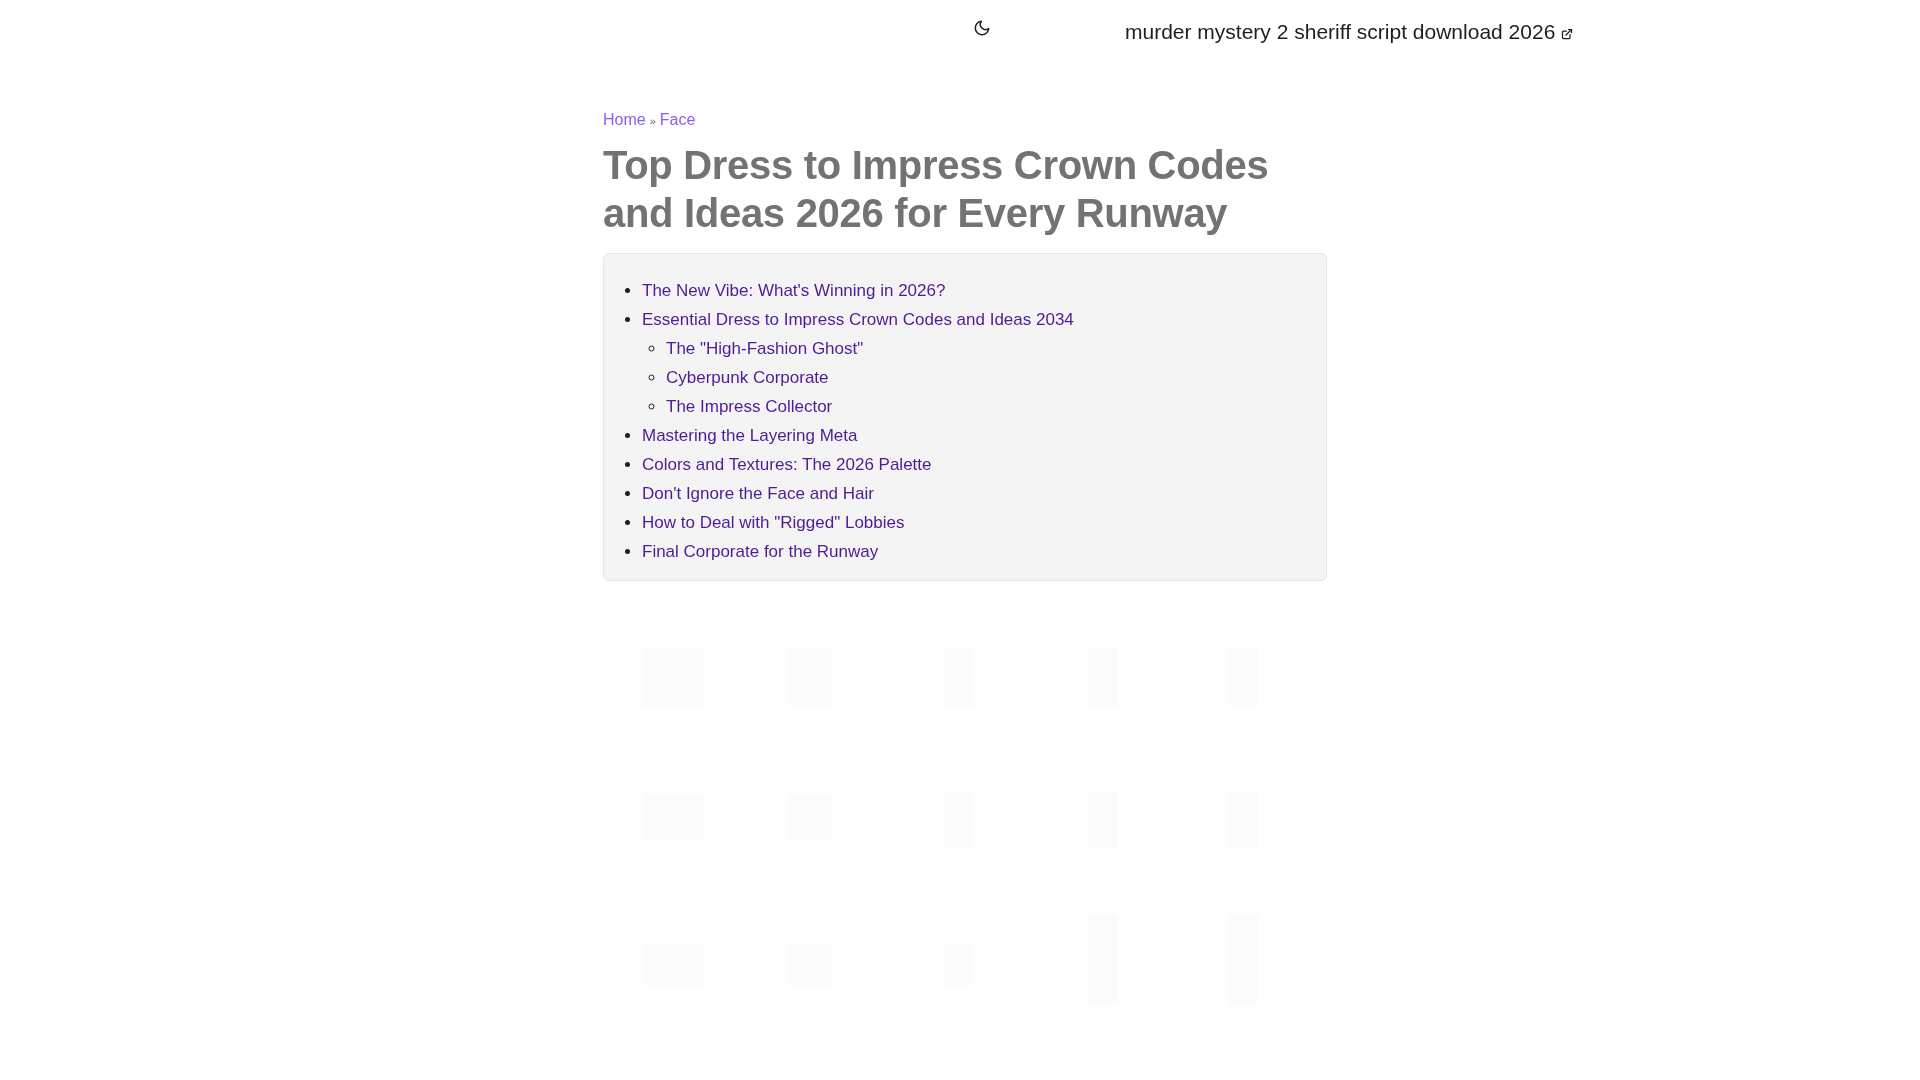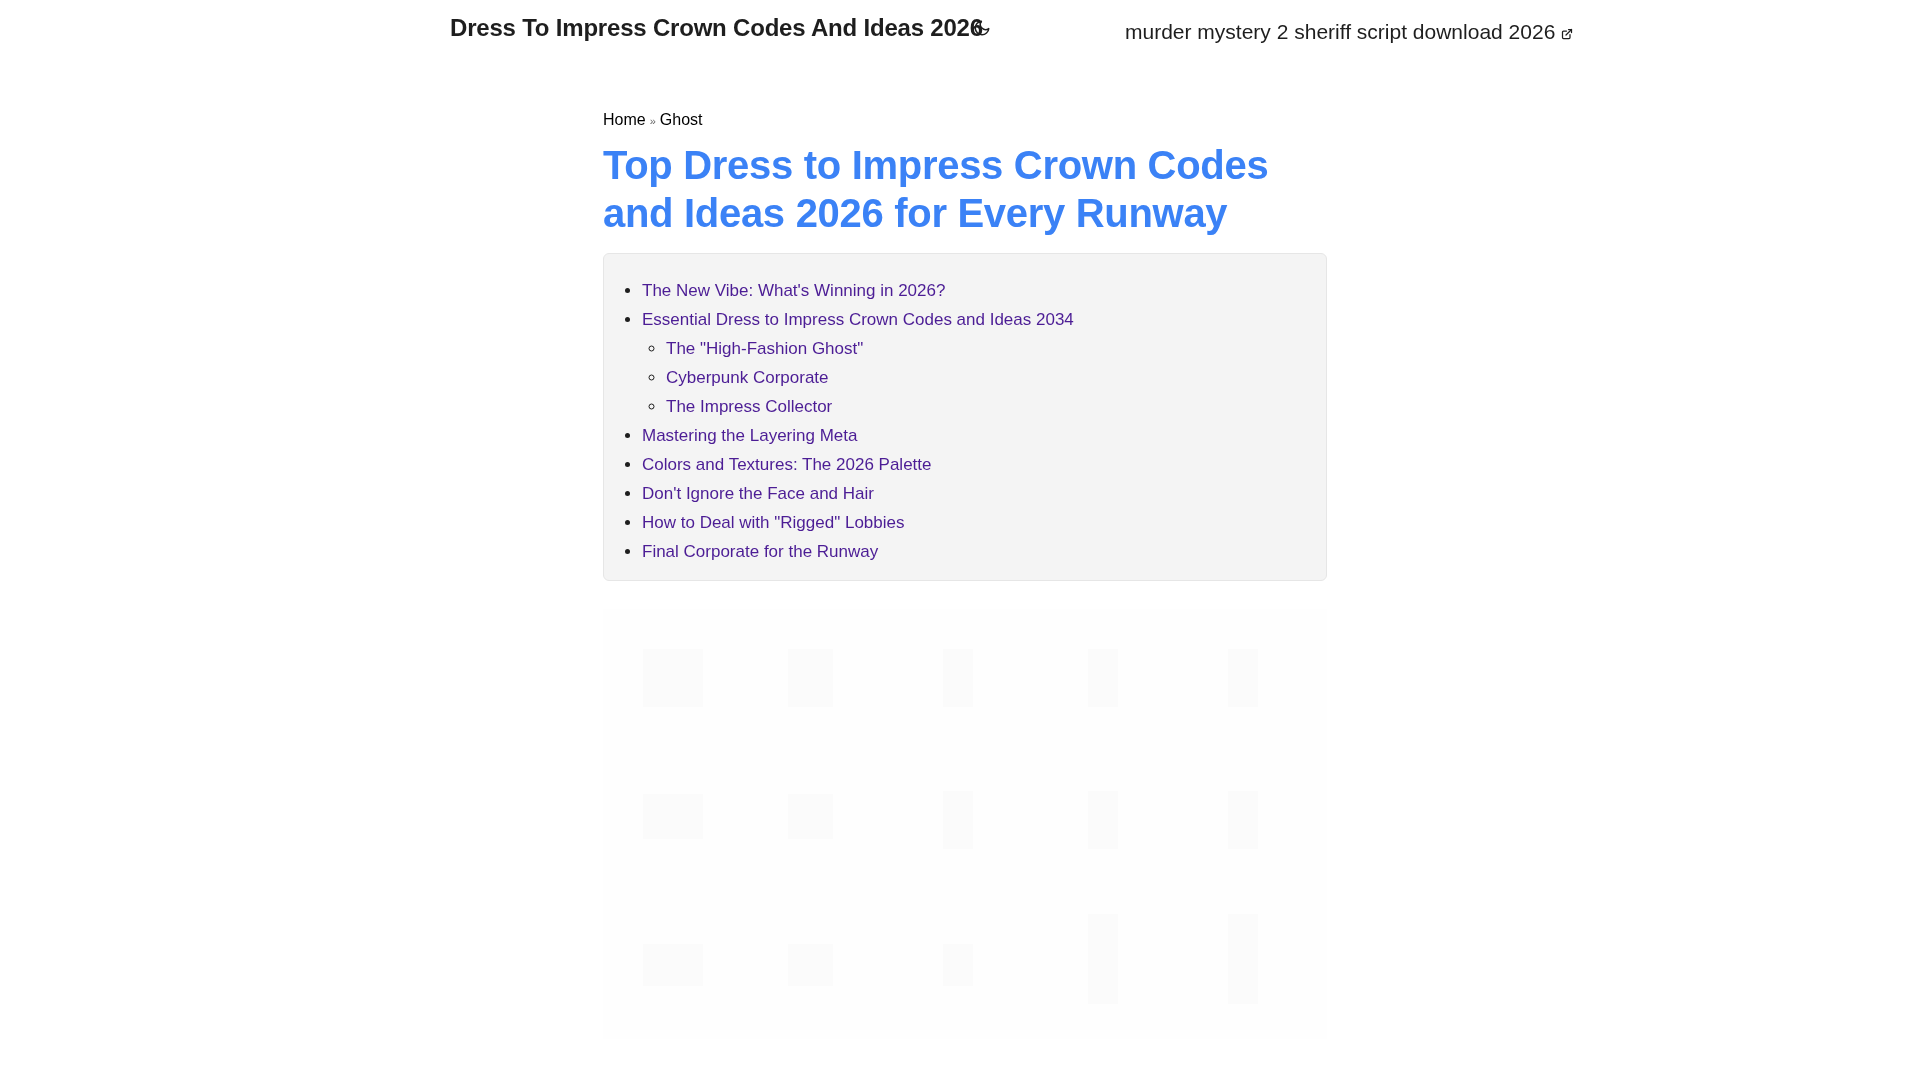--- a/index.html
+++ b/index.html
@@ -4,56 +4,55 @@
 <style>
   html, body { margin: 0; padding: 0; background: #ffffff; }
   body { width: 1920px; height: 1080px; overflow: hidden; font-family: "Liberation Sans", sans-serif; color: #1e1e1e; position: relative; }
   .header { position: absolute; top: 0; left: 0; width: 1920px; height: 60px; }
   .site-title { position: absolute; left: 450px; top: 14px; font-size: 24px; font-weight: 700; color: #1e1e1e; letter-spacing: -0.2px; white-space: nowrap; }
   .theme-toggle { position: absolute; left: 973px; top: 18px; width: 20px; height: 22px; cursor: pointer; }
   .ext-link { position: absolute; left: 1125px; top: 20px; font-size: 21px; color: #1e1e1e; white-space: nowrap; text-decoration: none; }
   .ext-icon { display: inline-block; vertical-align: -1px; margin-left: 6px; }
   .main { position: absolute; left: 603px; top: 110px; width: 724px; }
   .breadcrumb { font-size: 16px; color: #1e1e1e; line-height: 20px; }
-  .breadcrumb a { color: #000000; text-decoration: none; }
+  .breadcrumb a { color: #8b5cf6; text-decoration: none; }
   .breadcrumb .sep { font-size: 11px; color: #666; margin: 0 4px; }
-  .post-title { margin: 10px 0 0 0; font-size: 40px; font-weight: 700; line-height: 48px; color: #3b82f6; letter-spacing: -0.3px; }
+  .post-title { margin: 10px 0 0 0; font-size: 40px; font-weight: 700; line-height: 48px; color: #737373; letter-spacing: -0.3px; }
   .post-meta { margin-top: 6px; font-size: 14px; color: #6b6b6b; }
   .toc { margin-top: 16px; background: #f4f4f4; border: 1px solid #e6e6e6; border-radius: 6px; padding: 12px 18px 14px 18px; width: 686px; }
   .toc-summary { font-size: 17px; font-weight: 600; color: #1e1e1e; cursor: pointer; }
   .toc-summary .tri { display: inline-block; font-size: 13px; margin-right: 6px; }
   .toc ul { margin: 10px 0 0 0; padding-left: 20px; list-style: disc; }
   .toc li { font-size: 17px; line-height: 29px; color: #1e1e1e; }
   .toc li ul { margin: 0; padding-left: 24px; list-style: circle; }
   .toc a { color: #4c1d95; text-decoration: none; }
   .hero-image { margin-top: 28px; width: 724px; height: 430px; background: #fefefe; position: relative; overflow: hidden; }
   .ph { position: absolute; background: #fbfbfb; }
 </style>
 </head>
 <body>
 
 <div class="header">
-  <a class="site-title">Dress To Impress Crown Codes And Ideas 2026</a>
   <span class="theme-toggle">
     <svg width="18" height="20" viewBox="0 0 24 24" fill="none" stroke="#1e1e1e" stroke-width="2" stroke-linecap="round" stroke-linejoin="round">
         <path d="M21 12.79A9 9 0 1 1 11.21 3 7 7 0 0 0 21 12.79z"></path>
       </svg>
   </span>
   <a class="ext-link">
     <span>murder mystery 2 sheriff script download 2026</span><span class="ext-icon"><svg width="12" height="12" viewBox="0 0 24 24" fill="none" stroke="#1e1e1e" stroke-width="2.5" stroke-linecap="round" stroke-linejoin="round">
           <path d="M18 13v6a2 2 0 0 1-2 2H5a2 2 0 0 1-2-2V8a2 2 0 0 1 2-2h6"></path>
           <polyline points="15 3 21 3 21 9"></polyline>
           <line x1="10" y1="14" x2="21" y2="3"></line>
         </svg></span>
   </a>
 </div>
 
 <main class="main">
   <div class="breadcrumb">
-    <a>Home</a><span class="sep">»</span><a>Ghost</a>
+    <a>Home</a><span class="sep">»</span><a>Face</a>
   </div>
   <h1 class="post-title">Top Dress to Impress Crown Codes and Ideas 2026 for Every Runway</h1>
 
   <div class="toc">
     <ul>
       <li><a>The New Vibe: What's Winning in 2026?</a></li>
       <li><a>Essential Dress to Impress Crown Codes and Ideas 2034</a>
         <ul>
           <li><a>The "High-Fashion Ghost"</a></li>
           <li><a>Cyberpunk Corporate</a></li>

